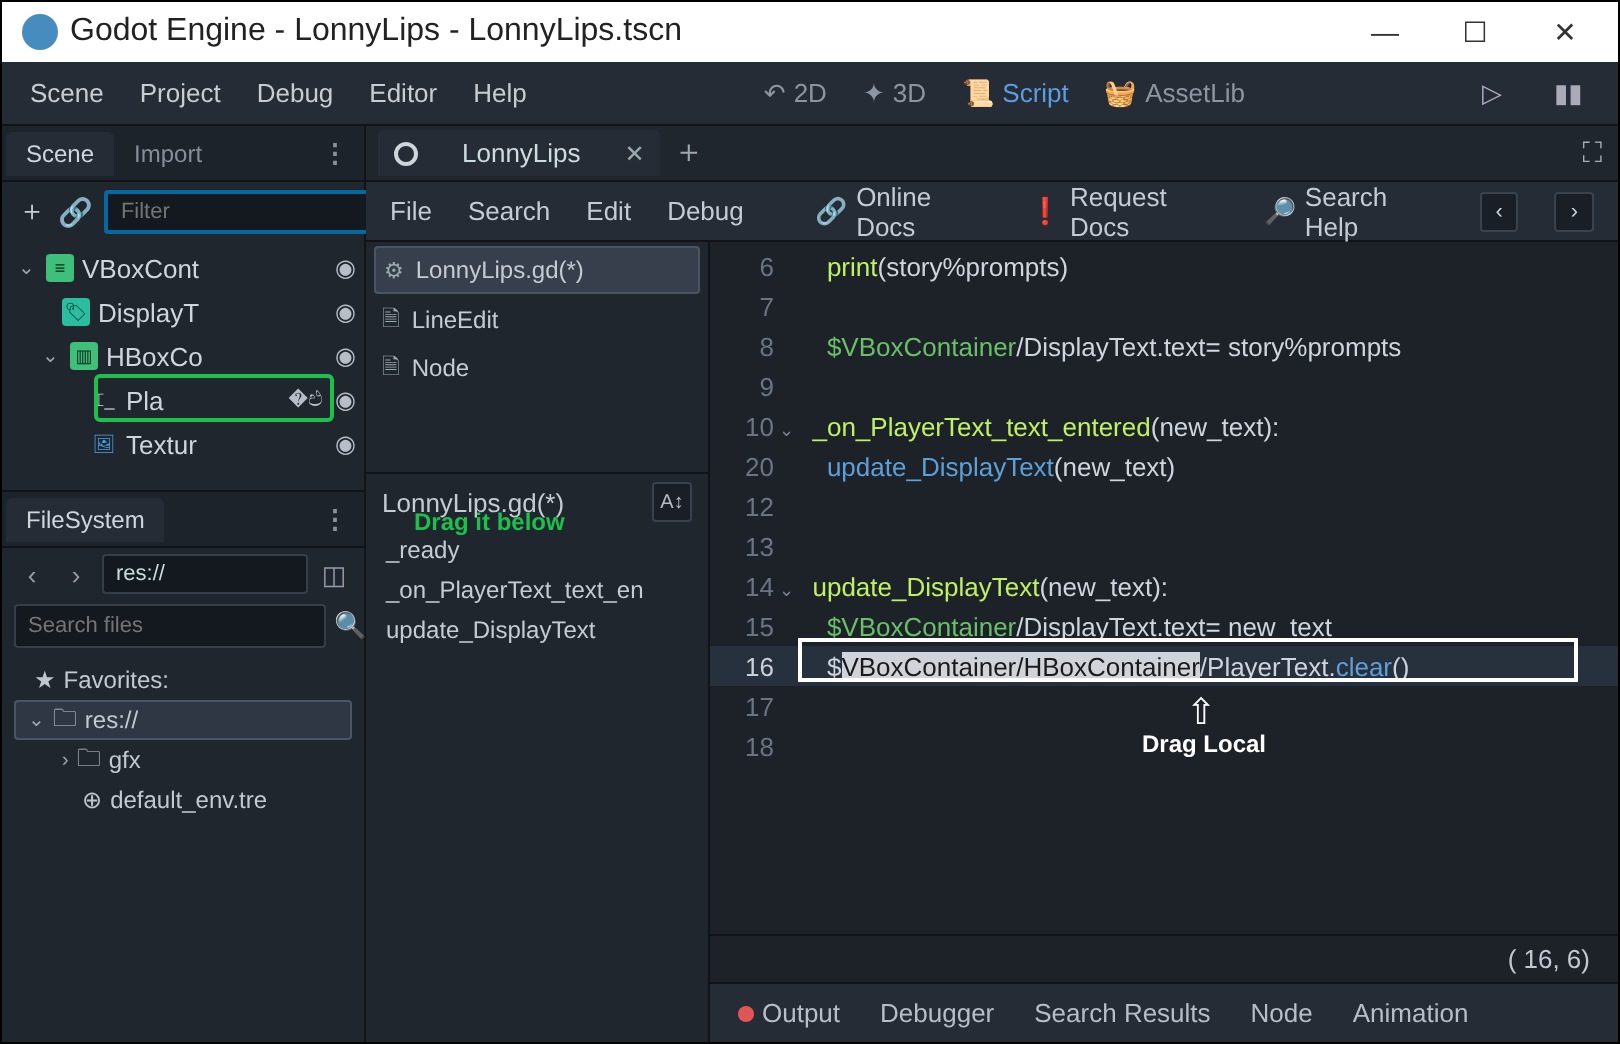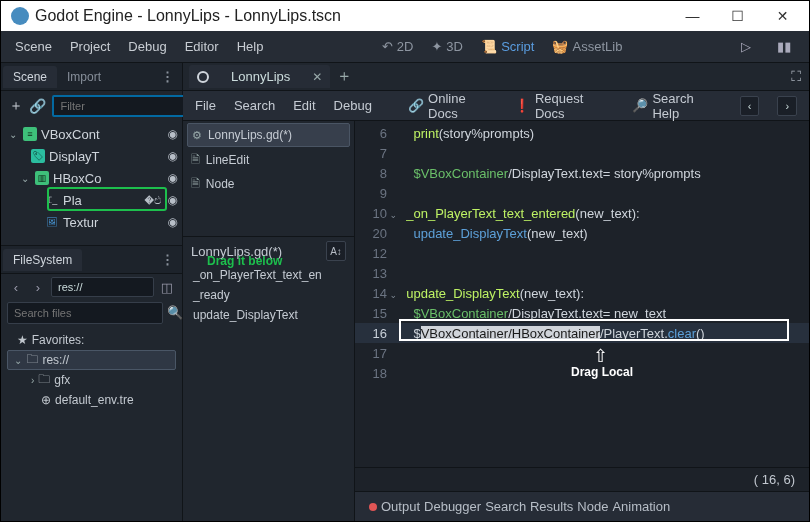--- a/index.html
+++ b/index.html
@@ -92,21 +92,21 @@
   .gutter.hl { color: #c9d0d9; background: #27303d; }
   .sel-white { background: #d0d4da; color: #1a1a1a !important; }
   .code-box { position: absolute; border: 2px solid #fff; pointer-events: none; }
   
   .arrow-up { position:absolute; color:#fff; font-size:18px; }
   .drag-here { position:absolute; color:#fff; font-size:12px; font-weight:bold; }
   .drag-below { position:absolute; color:#1dbf4d; font-size:12px; font-weight:bold; }
   
   .code-status { height: 24px; display:flex; align-items:center; justify-content:flex-end; padding-right: 14px; color:#c2c8d0; font-family: Consolas, monospace; font-size: 13px; border-top: 1px solid #101418; }
   
-  .bottom-panel { height: 30px; background: #262c36; display:flex; align-items:center; gap: 4px; padding: 0 14px; border-top: 1px solid #101418; }
+  .bottom-panel { height: 30px; background: #262c36; display:flex; align-items:center; gap: 20px; padding: 0 14px; border-top: 1px solid #101418; }
   .bp-item { color:#b7bec7; font-size: 13px; }
   .bp-dot { width:8px; height:8px; background:#e05555; border-radius:50%; display:inline-block; margin-right:4px; }
 </style>
 </head>
 <body>
 
 <div class="titlebar">
   <div class="tb-icon"></div>
   <div class="tb-title">Godot Engine - LonnyLips - LonnyLips.tscn</div>
   <div class="tb-btn">—</div>
@@ -253,22 +253,22 @@
         <div class="sl-row">
           <span class="sl-icon">🗎</span>
           <span>Node</span>
         </div>
 
         <div class="sl-methods">
           <div class="sl-method-head">
             <span style="color:#c5cbd3">LonnyLips.gd(*)</span>
             <span class="sort-btn">A↕</span>
           </div>
+          <div class="method-item">_ready</div>
           <div class="method-item">_on_PlayerText_text_en</div>
-          <div class="method-item">_ready</div>
           <div class="method-item">update_DisplayText</div>
         </div>
       </div>
 
       <div class="code-wrap">
         <div class="code-area" id="code-area">
           <div class="code-box" style="left:44px; top:198px; width:390px; height:22px;"></div>
           <span class="arrow-up" style="left:238px; top:224px;">⇧</span>
           <span class="drag-here" style="left:216px; top:244px;">Drag Local</span>
         <div class="code-line"><div class="gutter">6</div><div class="code-content"><span class="plain">    </span><span class="kw-yellow">print</span><span class="plain">(story%prompts)</span></div></div>

